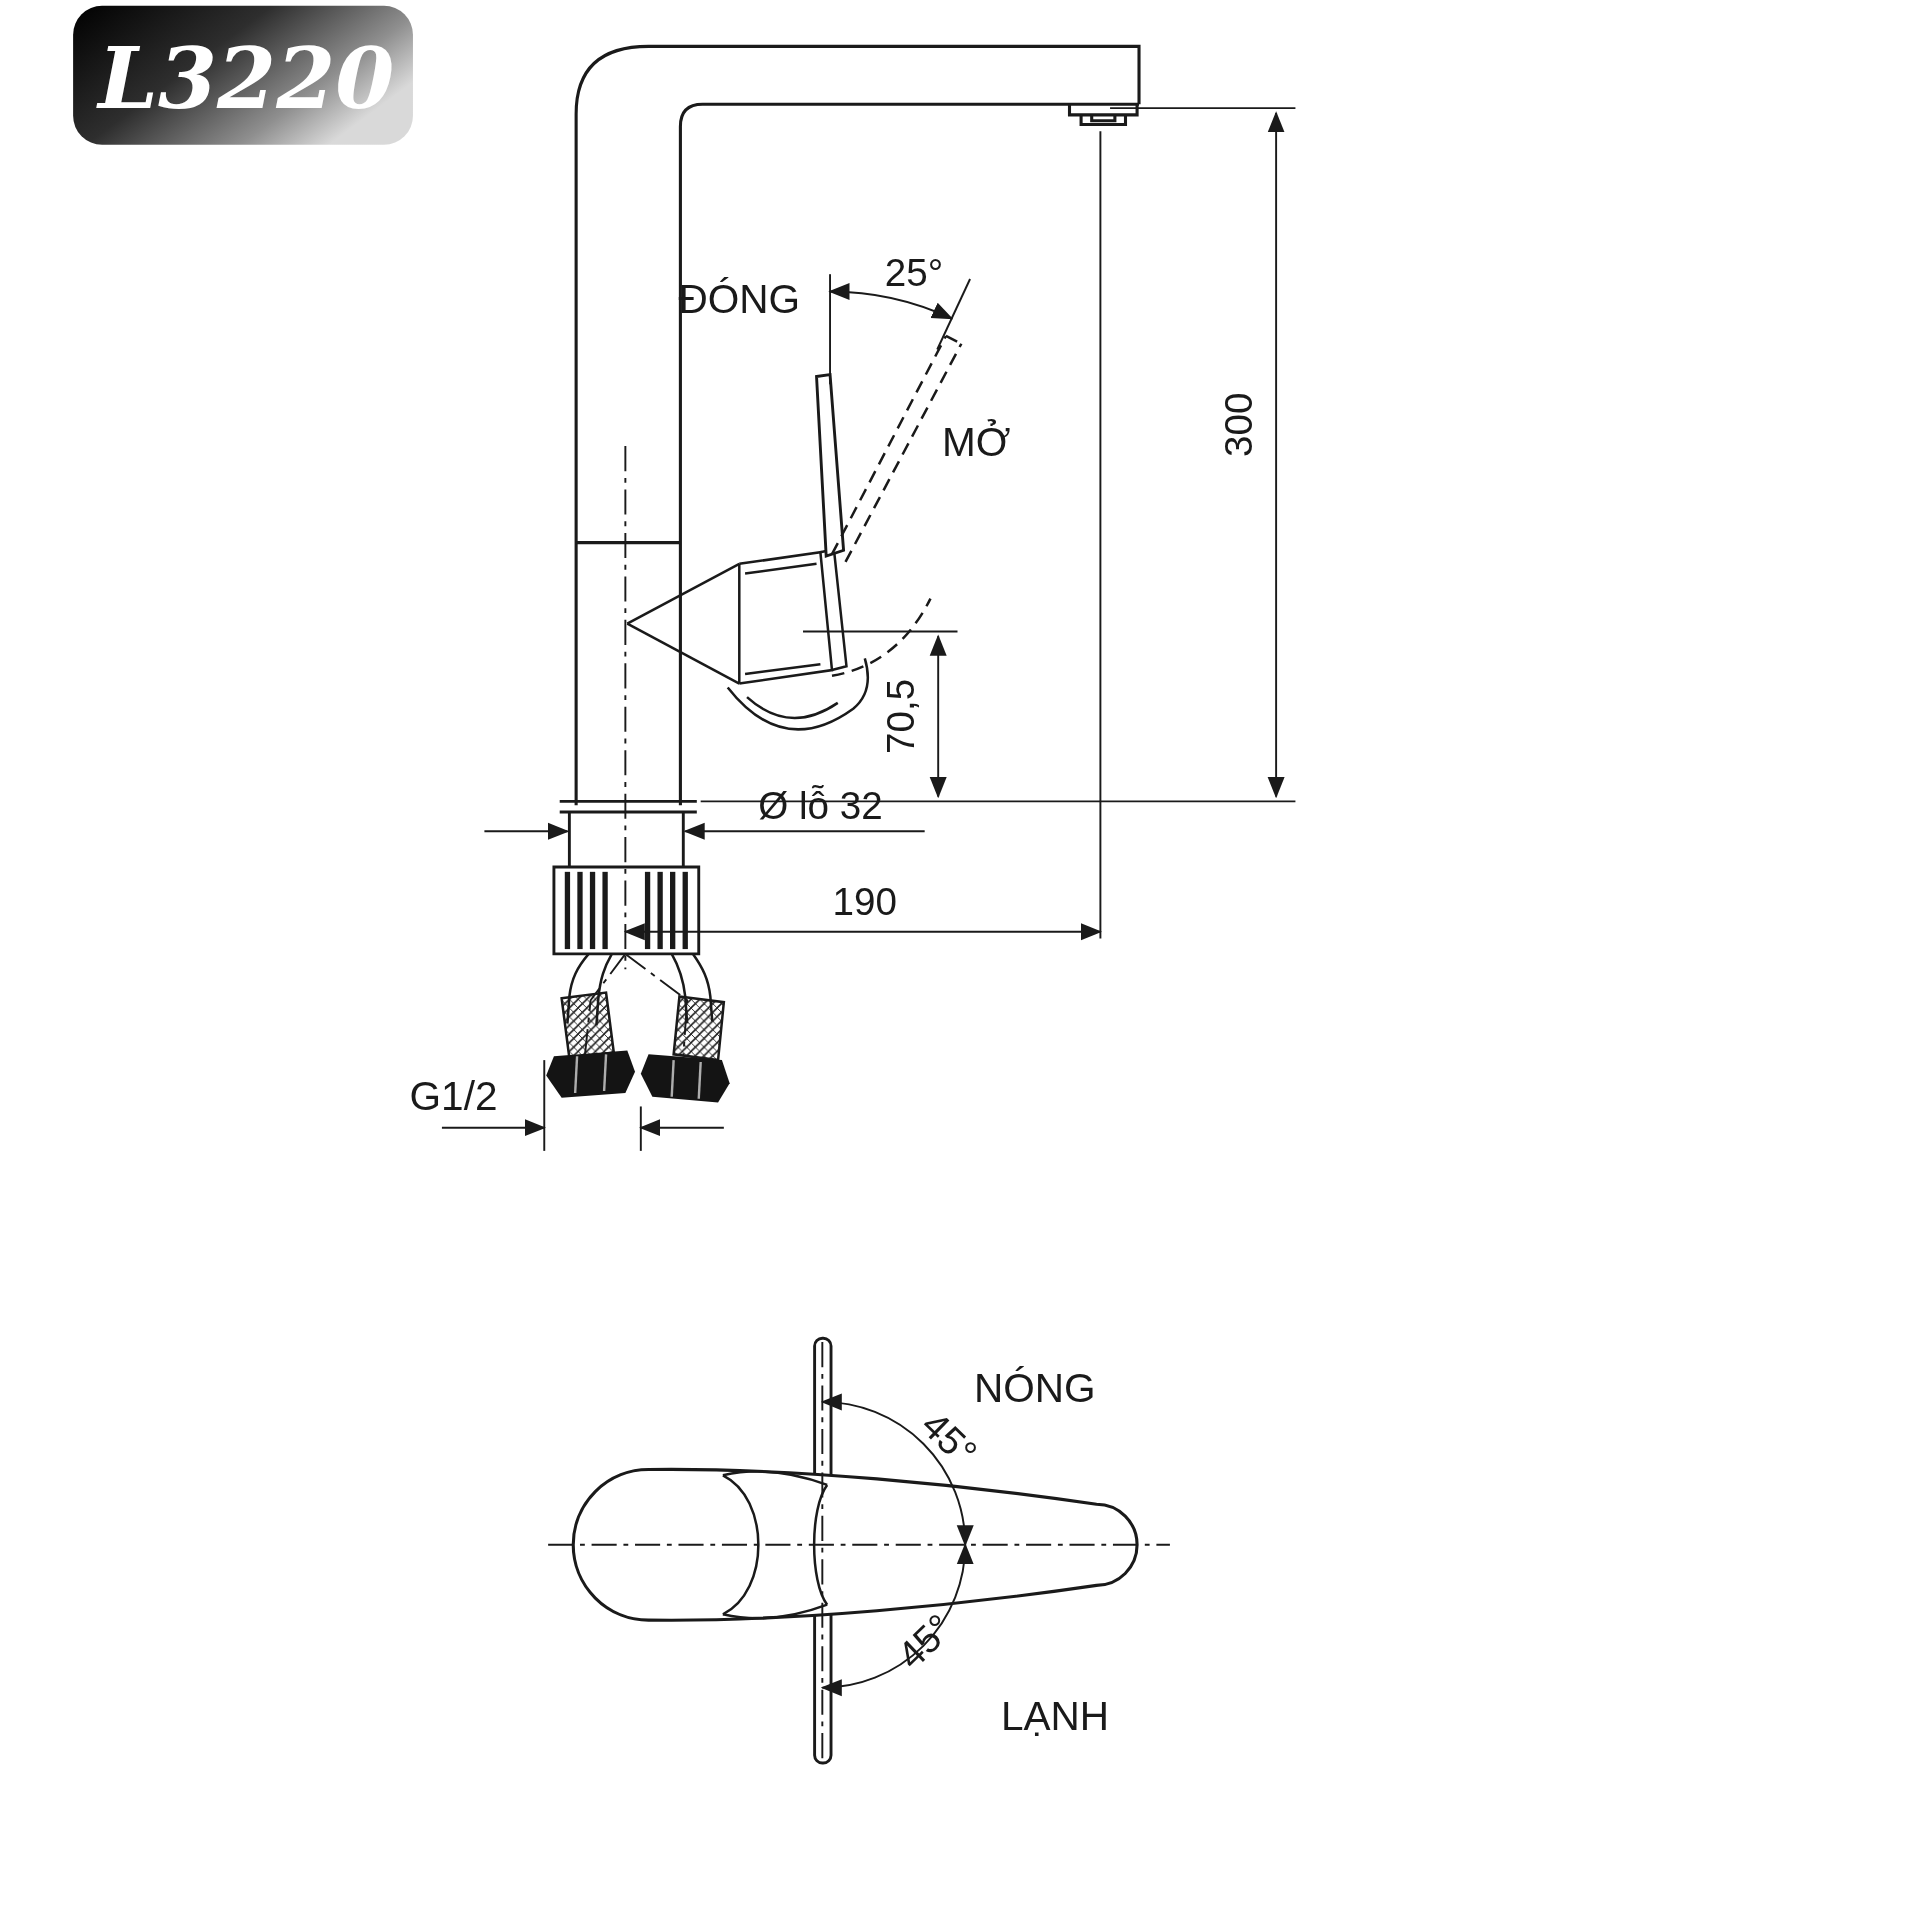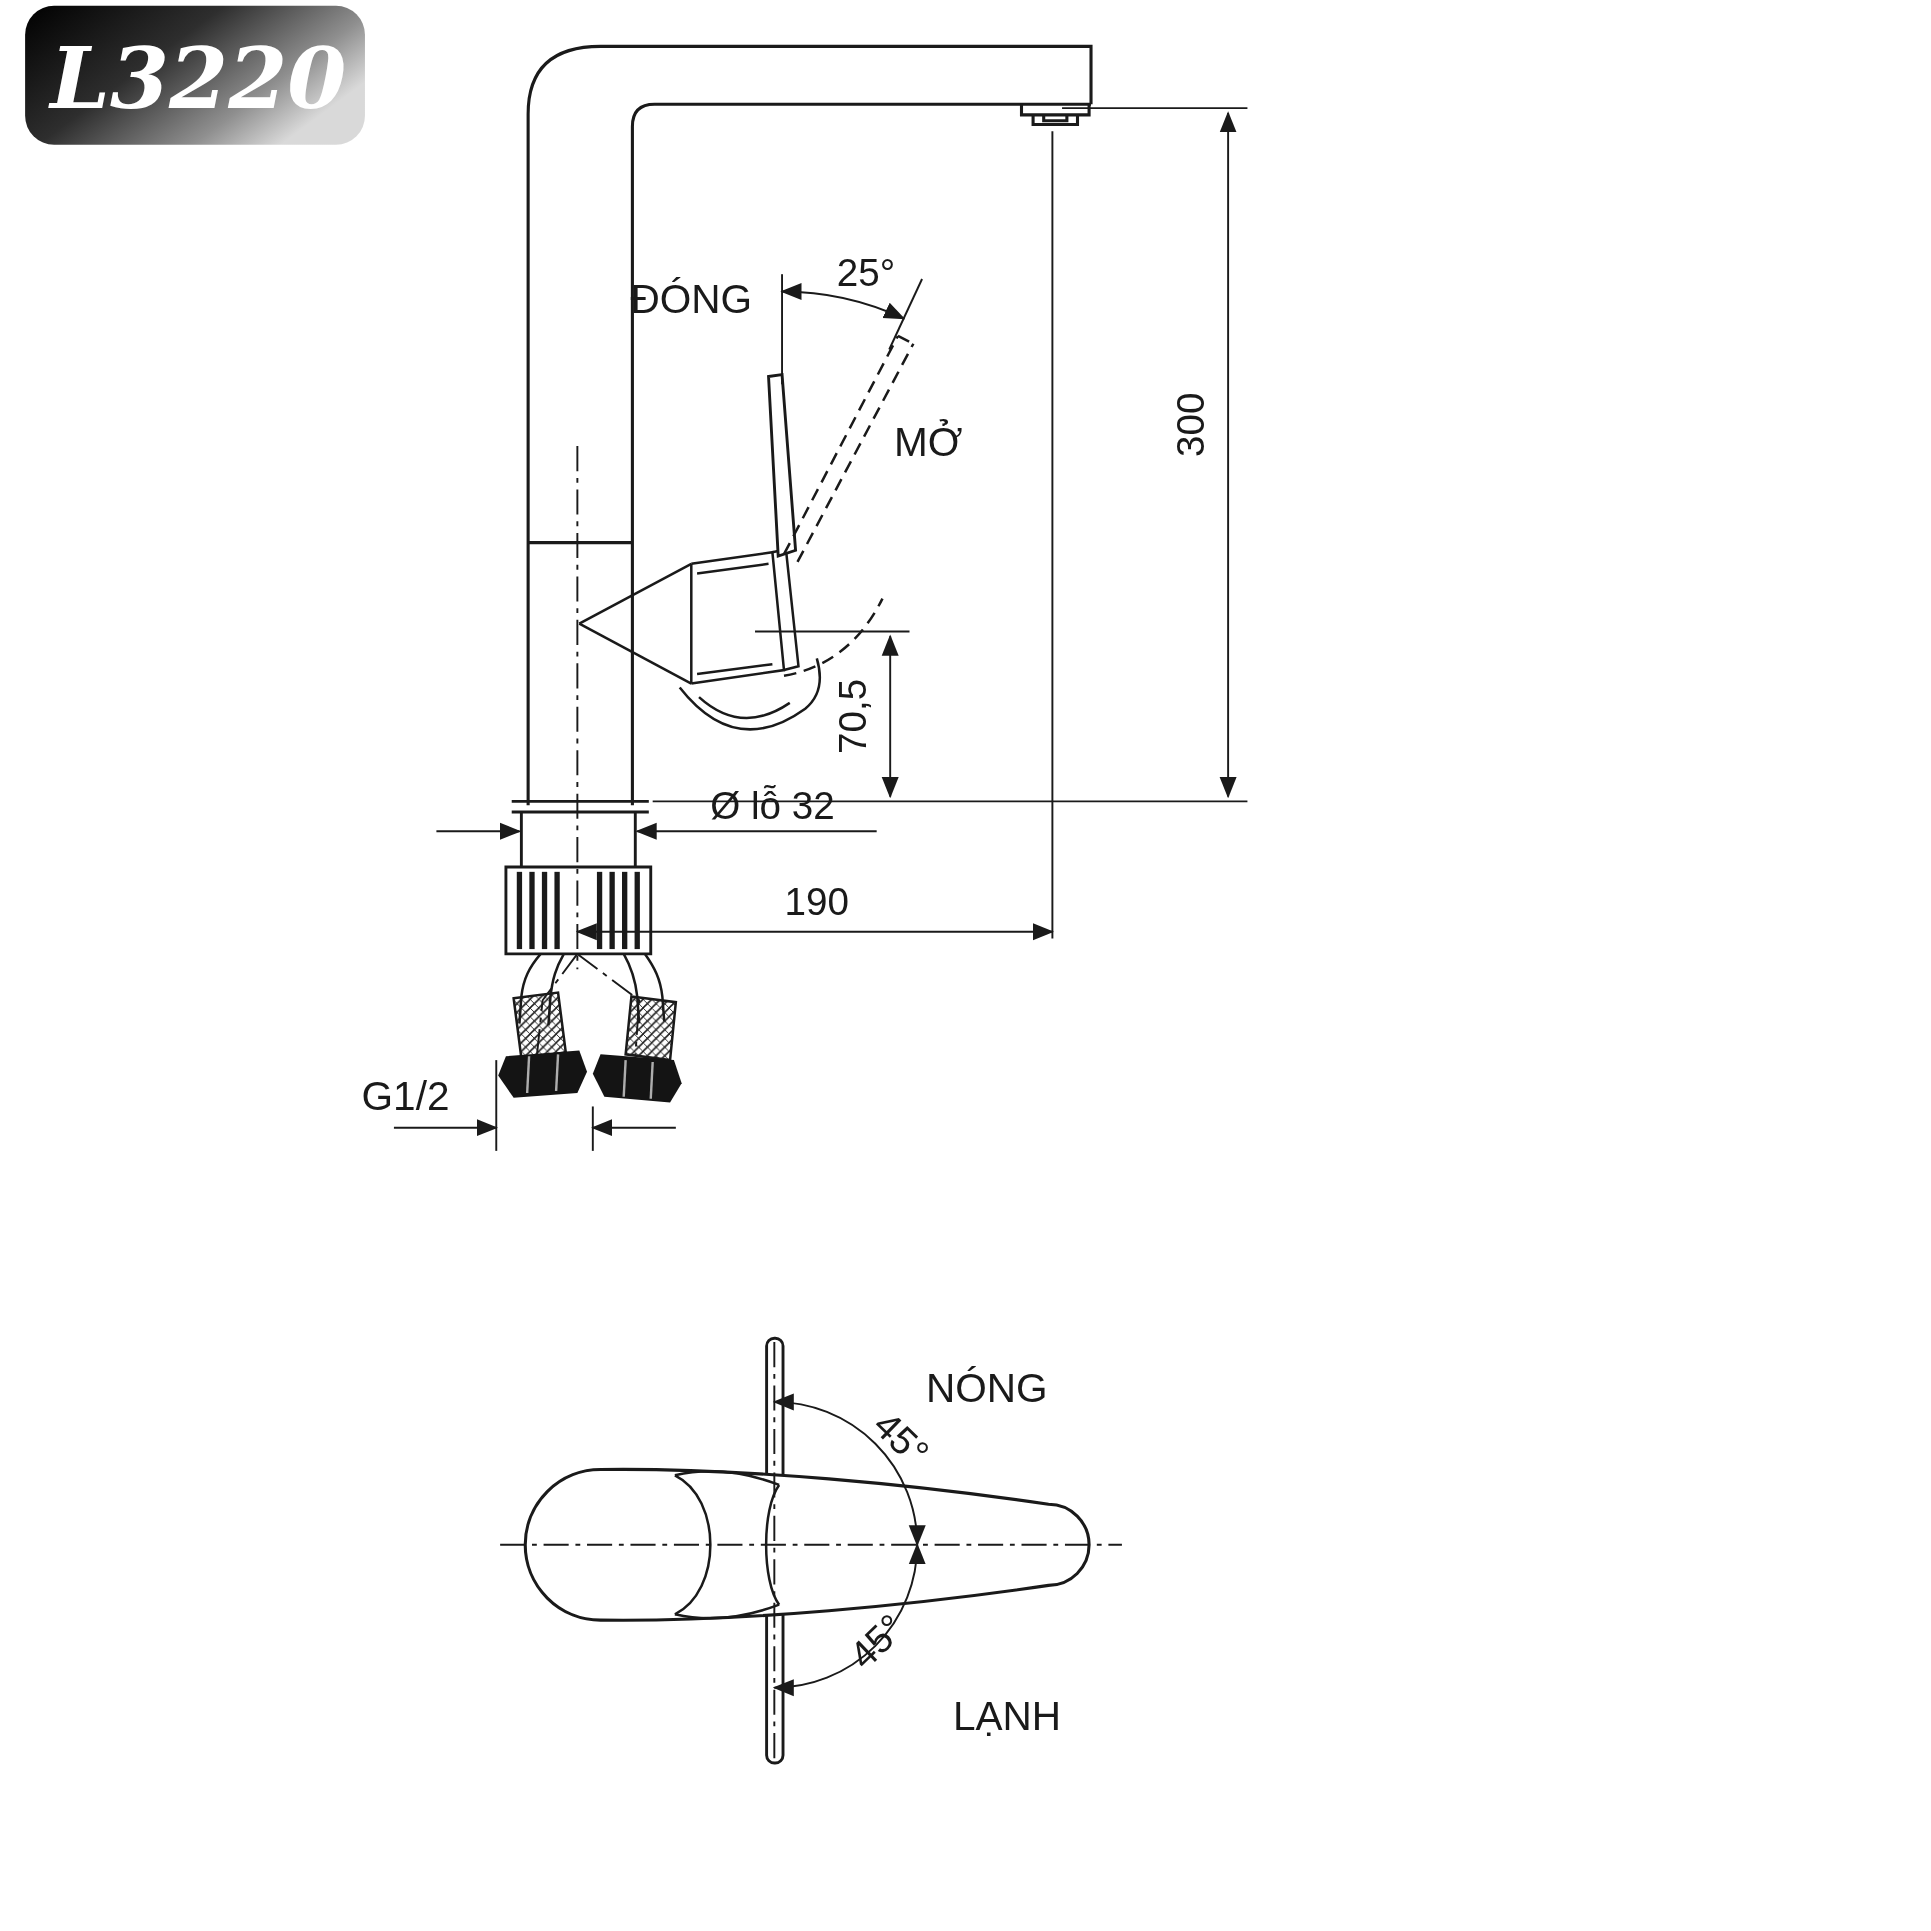--- a/index.html
+++ b/index.html
@@ -1,16 +1,16 @@
 <!DOCTYPE html>
 <html><head>
 <meta charset="utf-8">
 <style>
   html,body{margin:0;padding:0;background:#ffffff;}
-  .canvas{position:relative;width:1528px;height:1931px;background:#ffffff;font-family:"Liberation Sans",sans-serif;}
+  .canvas{position:relative;width:1528px;height:1931px;background:#ffffff;font-family:"Liberation Sans",sans-serif;padding-left:48px;}
   svg{display:block;}
   .lbl{font-family:"Liberation Sans",sans-serif;fill:#1a1a1a;}
   .dim-txt{font-size:40px;}
   .big-txt{font-size:42px;}
   .badge-txt{font-family:"DejaVu Serif",serif;font-style:italic;font-weight:700;font-size:88px;fill:#ffffff;}
 </style>
 </head>
 <body>
 
 <div class="canvas">

